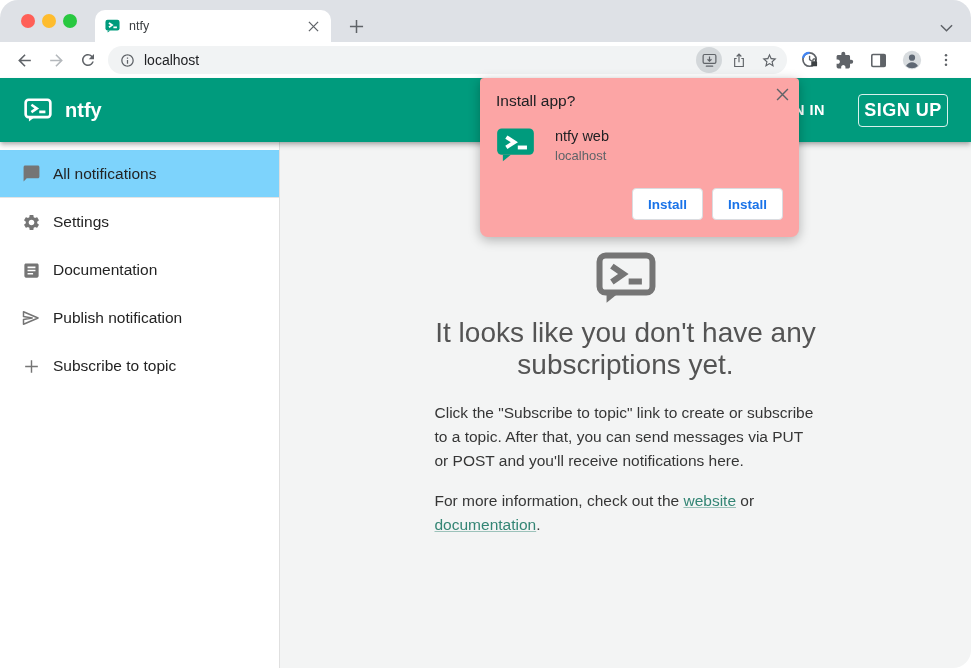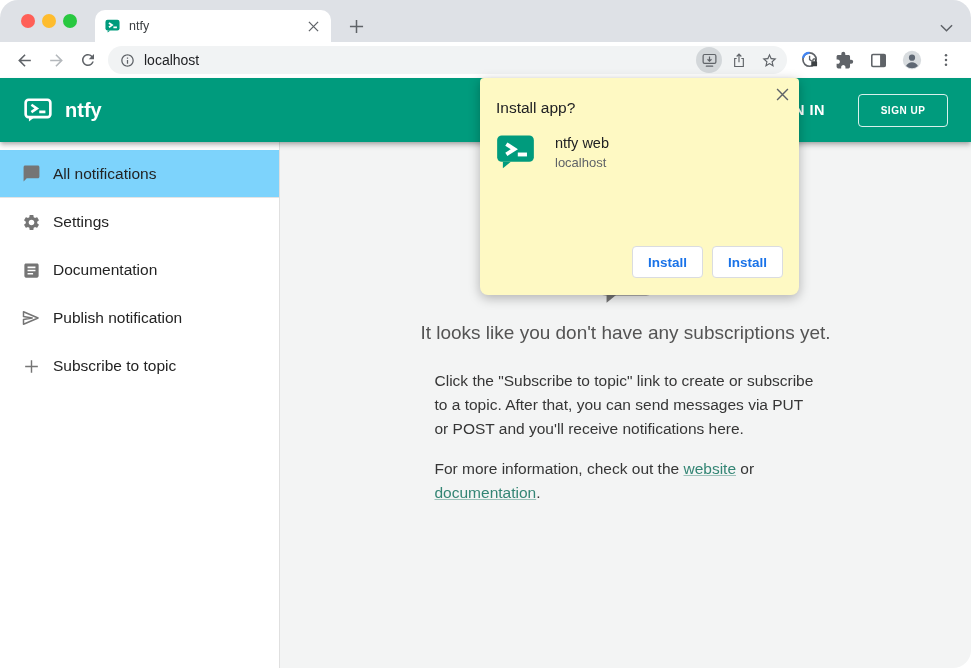--- a/index.html
+++ b/index.html
@@ -33,39 +33,39 @@
   .pill-btn.active{background:#d3d7da;}
   .ext-btn{width:28px;height:28px;display:flex;align-items:center;justify-content:center;flex:0 0 auto;margin:0 3px;}
   
   .appbar{height:64px;background:#009b7d;display:flex;align-items:center;
           padding:0 23px 0 24px;position:relative;z-index:5;
           box-shadow:0 2px 4px -1px rgba(0,0,0,.25),0 4px 5px 0 rgba(0,0,0,.15);}
   .appbar-title{color:#fff;font-size:20px;font-weight:bold;margin-left:13px;}
   .appbar-spacer{flex:1;}
   .signin-btn{color:#fff;font-size:14.5px;font-weight:bold;letter-spacing:.5px;padding:8px 12px;cursor:pointer;}
   .signup-btn{width:90px;height:33px;border:1.5px solid rgba(255,255,255,.85);border-radius:4px;
-              color:#fff;font-size:10px;font-weight:bold;letter-spacing:.5px;
+              color:#fff;font-size:18px;font-weight:bold;letter-spacing:.5px;
               display:flex;align-items:center;justify-content:center;margin-left:21px;cursor:pointer;}
   
   .content{display:flex;height:526px;}
   .sidebar{width:280px;background:#fff;border-right:1px solid #e0e0e0;padding-top:8px;flex:0 0 auto;}
   .side-item{height:48px;display:flex;align-items:center;padding-left:21px;cursor:pointer;}
   .side-item.selected{background:#7dd3fc;border-bottom:1px solid #e4e4e4;}
   .side-icon{width:20px;height:20px;flex:0 0 auto;display:flex;align-items:center;justify-content:center;}
   .side-label{font-size:15.5px;color:#232323;margin-left:12px;}
   .main{flex:1;background:#f3f4f4;display:flex;flex-direction:column;align-items:center;overflow:hidden;}
   .main-logo{margin-top:110px;}
-  .main-heading{margin-top:12px;font-size:19px;line-height:32px;font-weight:400;color:#545454;
+  .main-heading{margin-top:12px;font-size:28px;line-height:32px;font-weight:400;color:#545454;
                 text-align:center;max-width:480px;}
   .main-text{width:382px;margin-top:20px;font-size:15.5px;line-height:24px;color:#363636;}
   .main-text2{width:382px;margin-top:16px;font-size:15.5px;line-height:24px;color:#363636;}
   .teal-link{color:#338574;text-decoration:underline;text-decoration-color:rgba(51,133,116,.45);cursor:pointer;}
   
-  .dialog{position:absolute;left:480px;top:78px;width:319px;height:217px;background:#fef9c3;
-          border-radius:4px 4px 8px 8px;box-shadow:0 3px 12px rgba(0,0,0,.28);z-index:10;padding:21px 16px;}
+  .dialog{position:absolute;left:480px;top:78px;width:319px;height:159px;background:#fca5a5;
+          border-radius:4px 4px 8px 8px;box-shadow:0 3px 12px rgba(0,0,0,.28);z-index:10;padding:14px 16px;}
   .dialog-title{font-size:15.5px;color:#202124;}
   .dialog-close{position:absolute;top:8px;right:9px;width:16px;height:16px;display:flex;align-items:center;justify-content:center;cursor:pointer;}
   .dialog-app{display:flex;margin-top:17px;align-items:flex-start;}
   .dialog-appinfo{margin-left:20px;padding-top:1px;}
   .dialog-appname{font-size:14.5px;color:#202124;}
   .dialog-apporigin{font-size:13px;color:#5f6368;margin-top:4px;}
   .dialog-actions{position:absolute;right:16px;bottom:17px;display:flex;}
   .dlg-btn{min-width:71px;height:32px;border:1px solid #dadce0;border-radius:4px;background:#fff;
            color:#1a73e8;font-size:13.5px;font-weight:bold;display:flex;align-items:center;justify-content:center;
            margin-left:9px;cursor:pointer;padding:0 12px;font-family:"Liberation Sans",sans-serif;}

